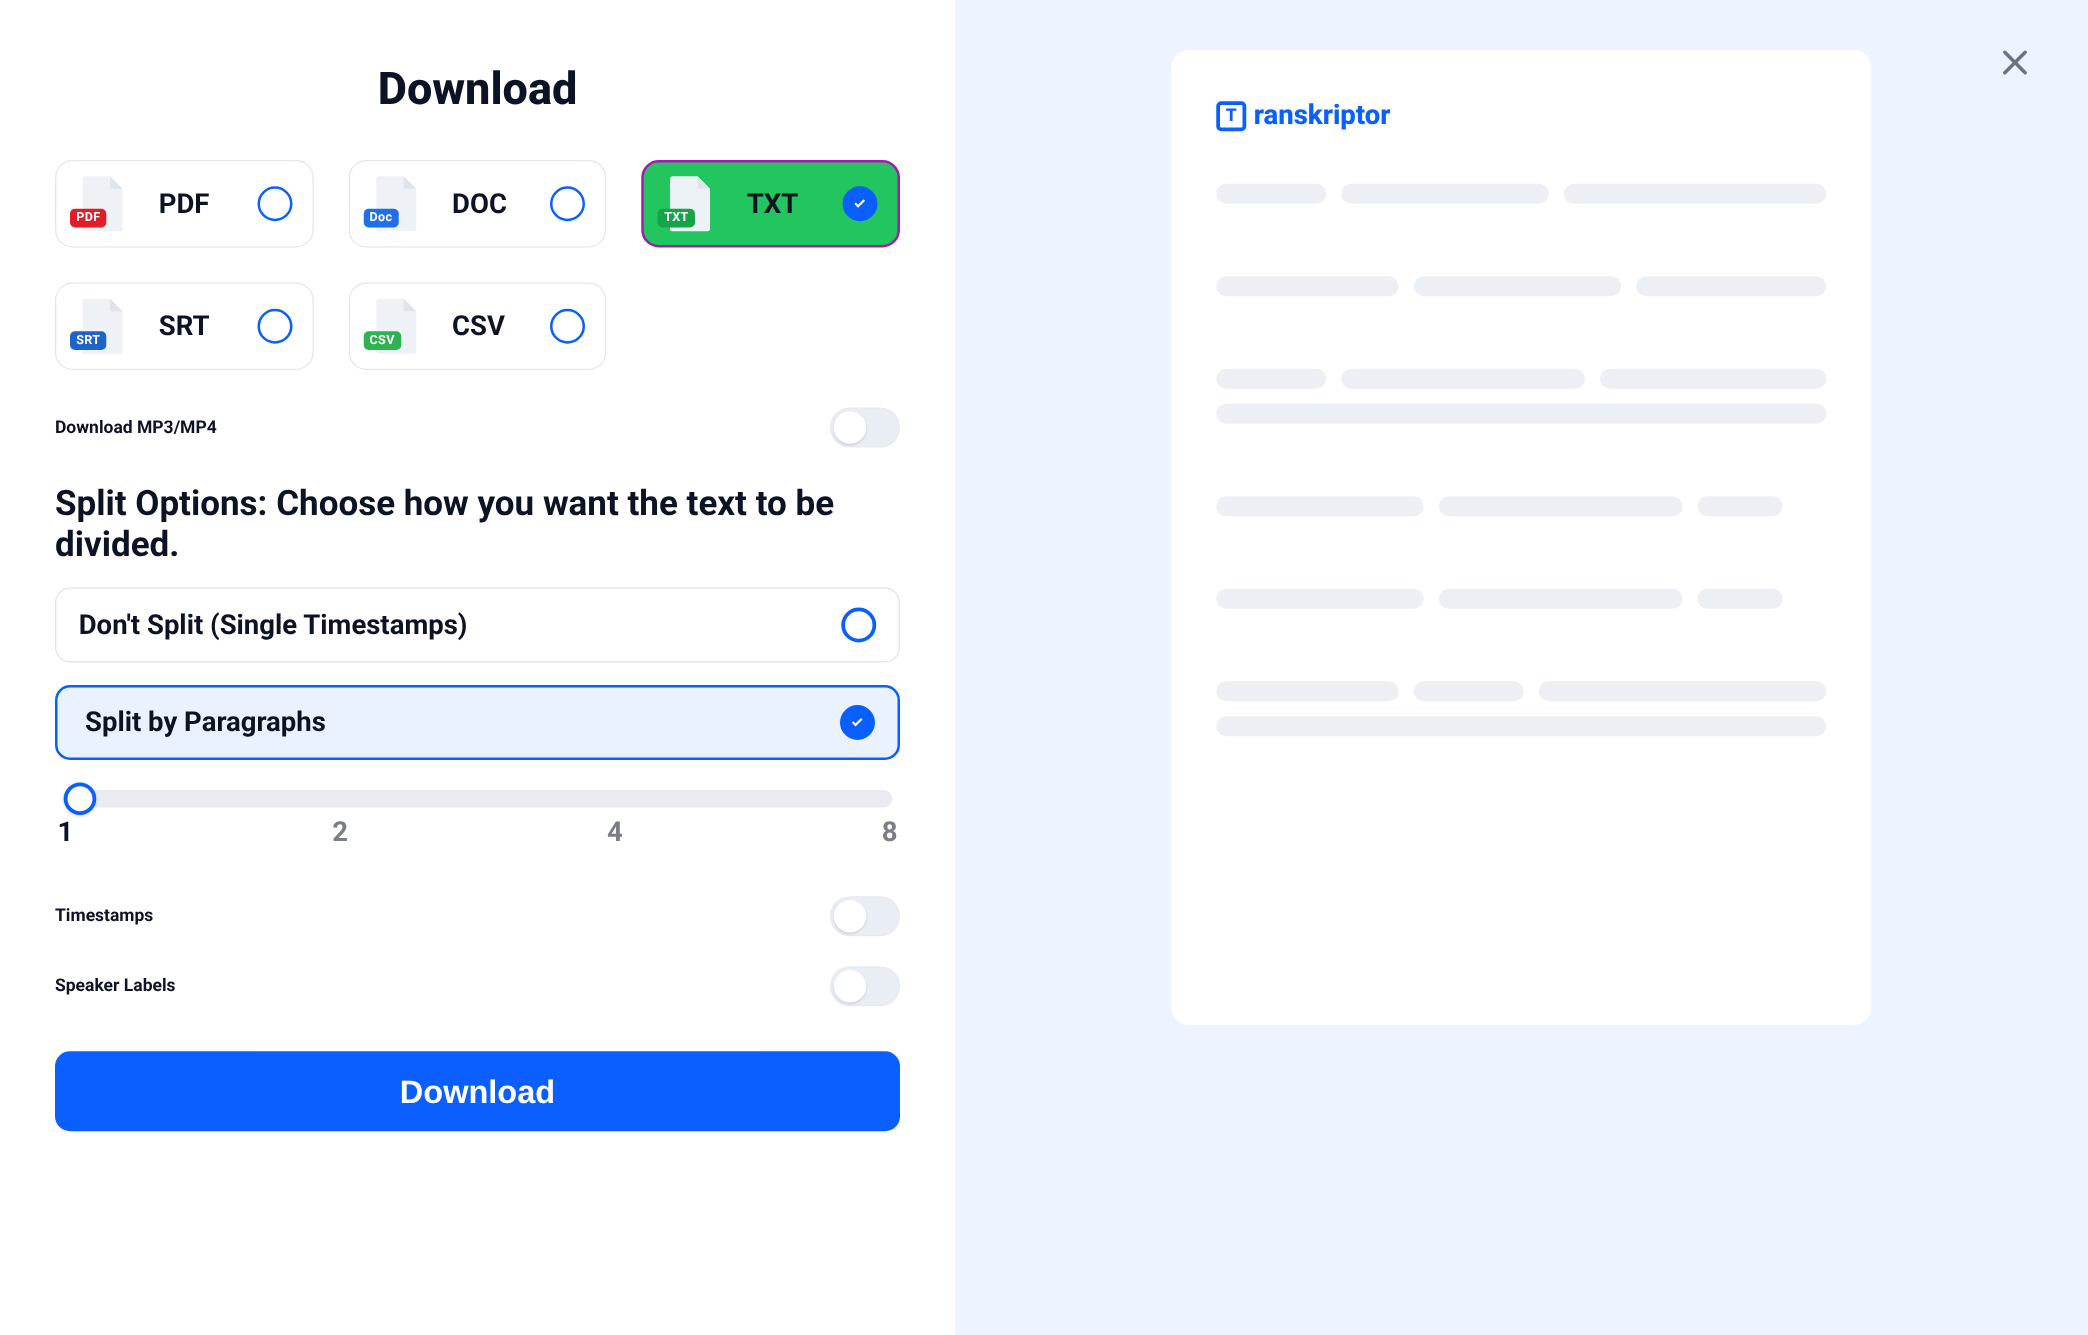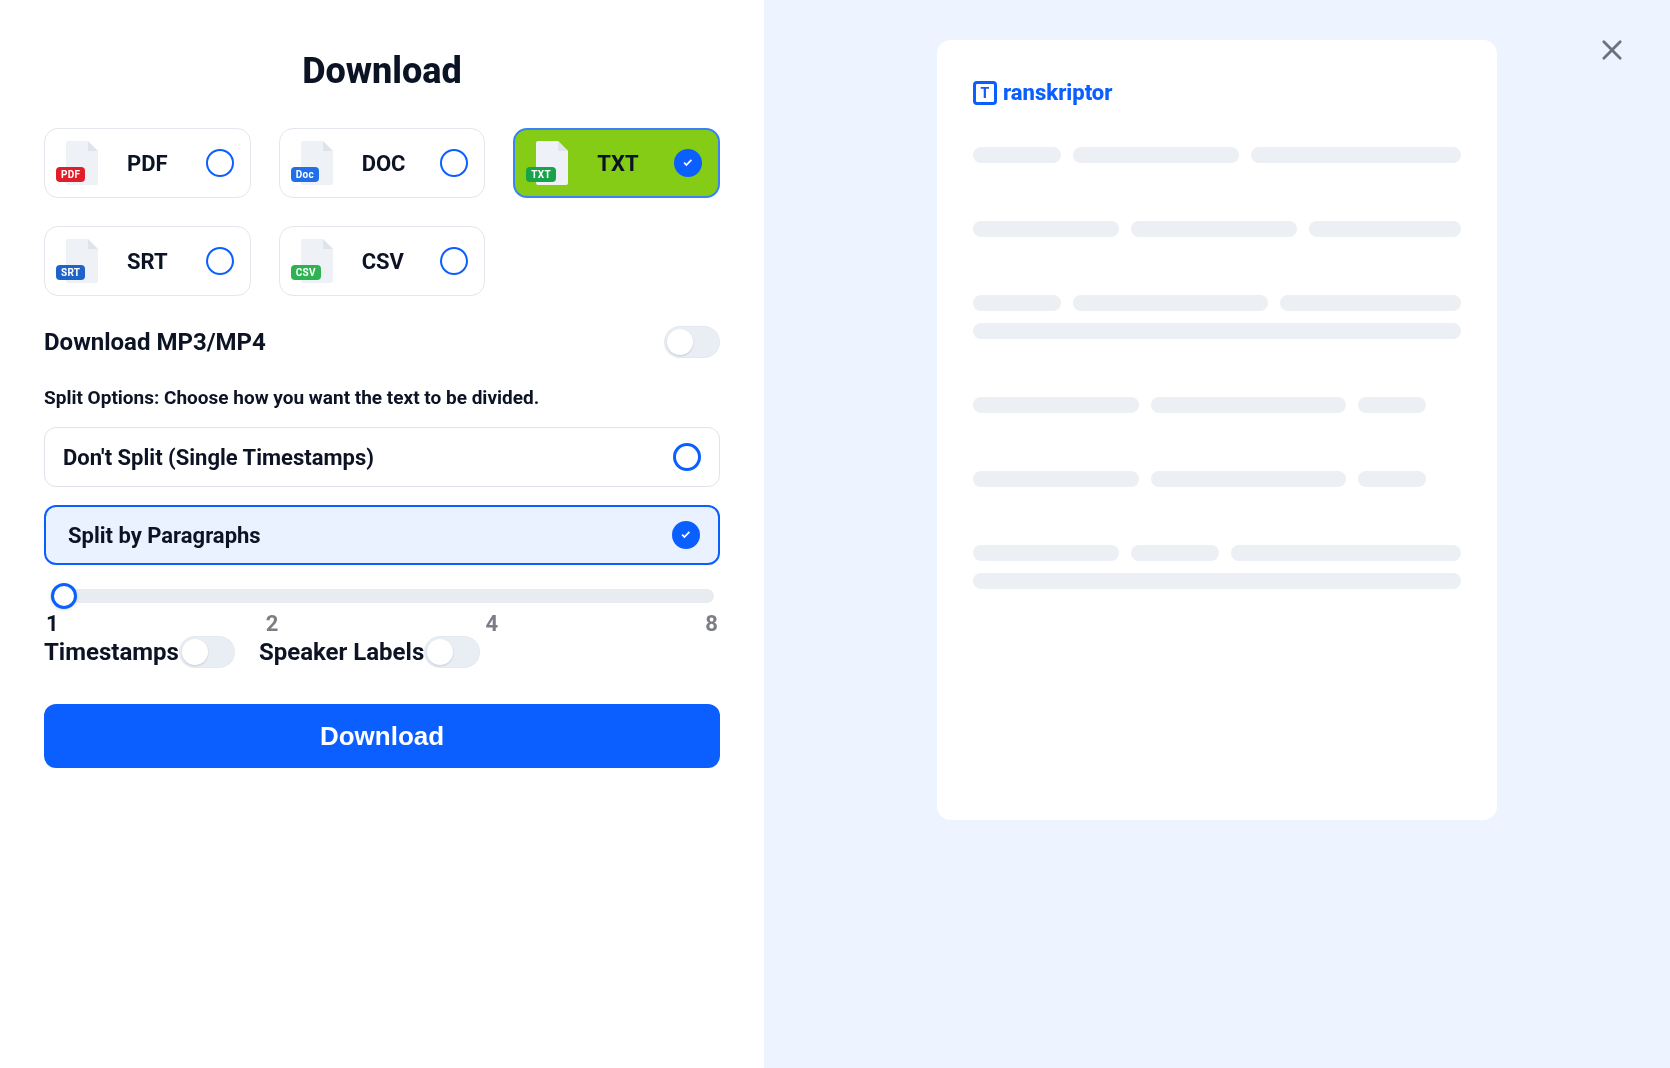--- a/index.html
+++ b/index.html
@@ -41,22 +41,22 @@
     height: 70px;
     display: flex;
     align-items: center;
     padding: 0 16px 0 10px;
     gap: 18px;
     background: #fff;
     position: relative;
     text-align: center;
   }
   .format-card.selected {
-    border: 2px solid #3b82f6;
-    background: #84cc16;
+    border: 2px solid #a21caf;
+    background: #22c55e;
   }
   .format-card .fc-icon {
     width: 54px;
     height: 54px;
     display: flex;
     align-items: center;
     justify-content: center;
     position: relative;
   }
   .doc-svg { width: 40px; height: 48px; }
@@ -99,41 +99,41 @@
   }
   .format-card.selected .radio-check { display: block; }
 
   
   .toggle-row {
     display: flex;
     align-items: center;
     justify-content: space-between;
   }
   .toggle-row .tr-label {
-    font-size: 24px;
+    font-size: 14px;
     font-weight: 700;
   }
   .switch {
     width: 56px; height: 32px;
     background: #e9eef5;
     border-radius: 999px;
     position: relative;
     box-shadow: inset 0 0 0 1px rgba(0,0,0,.02);
   }
   .switch .knob {
     position: absolute;
     top: 3px; left: 3px;
     width: 26px; height: 26px;
     background: #fff;
     border-radius: 50%;
     box-shadow: 0 1px 2px rgba(0,0,0,.15);
   }
 
   .section-label {
-    font-size: 19px;
+    font-size: 28px;
     font-weight: 700;
     margin-top: 28px;
     margin-bottom: 18px;
   }
 
   .option-list {
     display: flex;
     flex-direction: column;
     gap: 18px;
   }
@@ -180,21 +180,21 @@
   .slider-ticks {
     display: flex;
     justify-content: space-between;
     padding: 0 2px;
     color: #7b7f85;
     font-size: 22px;
     font-weight: 700;
   }
   .slider-ticks .first { color: #0b1324; }
 
-  .toggles-group { display: flex; flex-direction: row; gap: 24px; margin-bottom: 36px; }
+  .toggles-group { display: flex; flex-direction: column; gap: 24px; margin-top: 38px; margin-bottom: 36px; }
 
   .download-btn {
     width: 100%;
     height: 64px;
     background: #0b5fff;
     color: #fff;
     border: none;
     border-radius: 12px;
     font-size: 26px;
     font-weight: 800;

